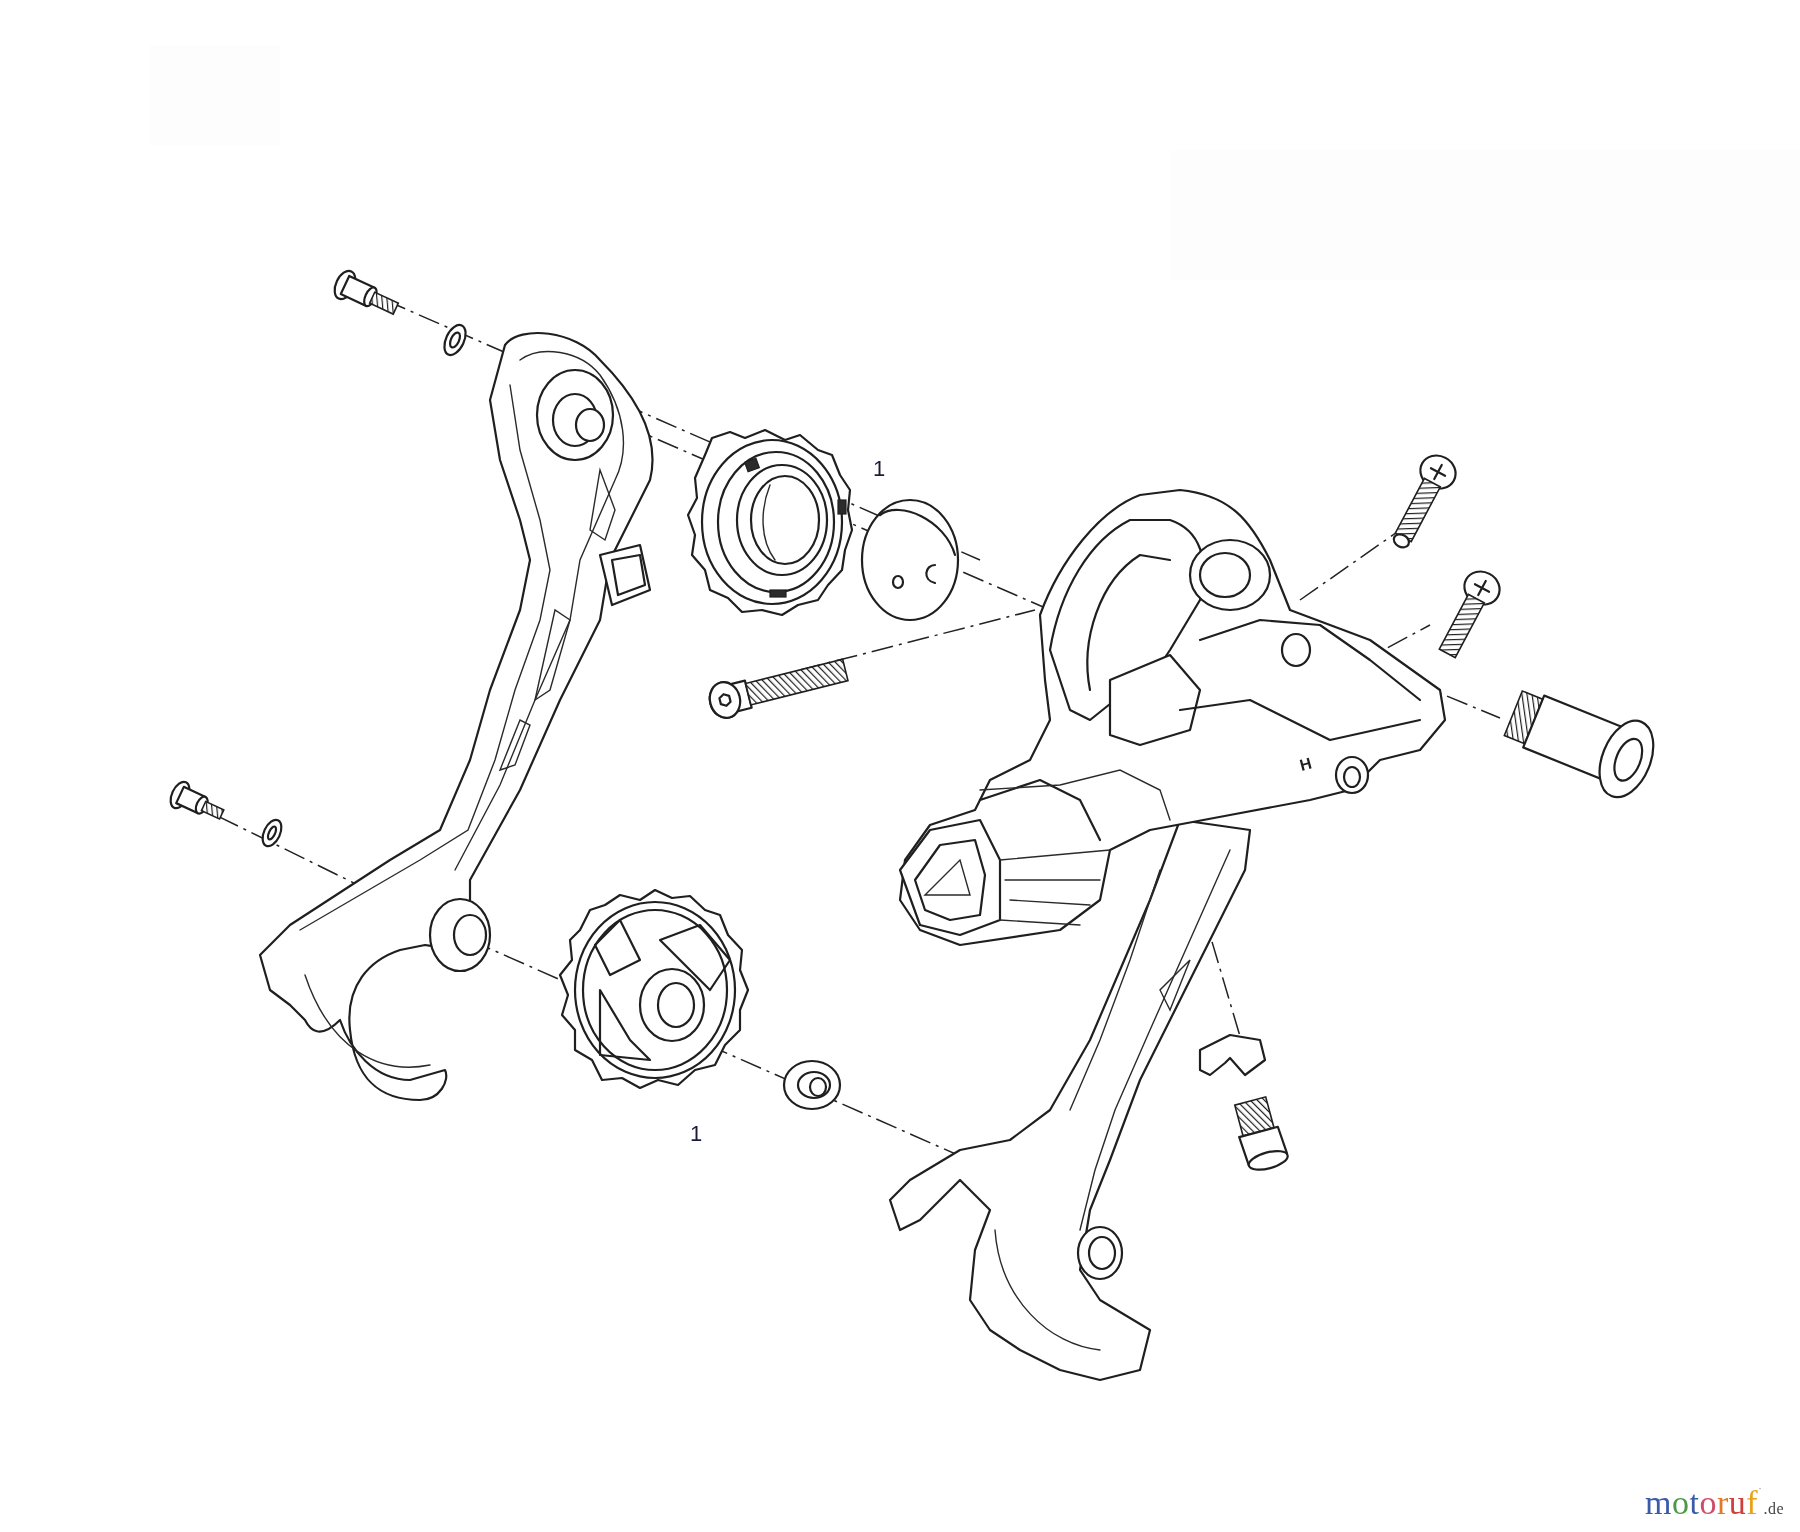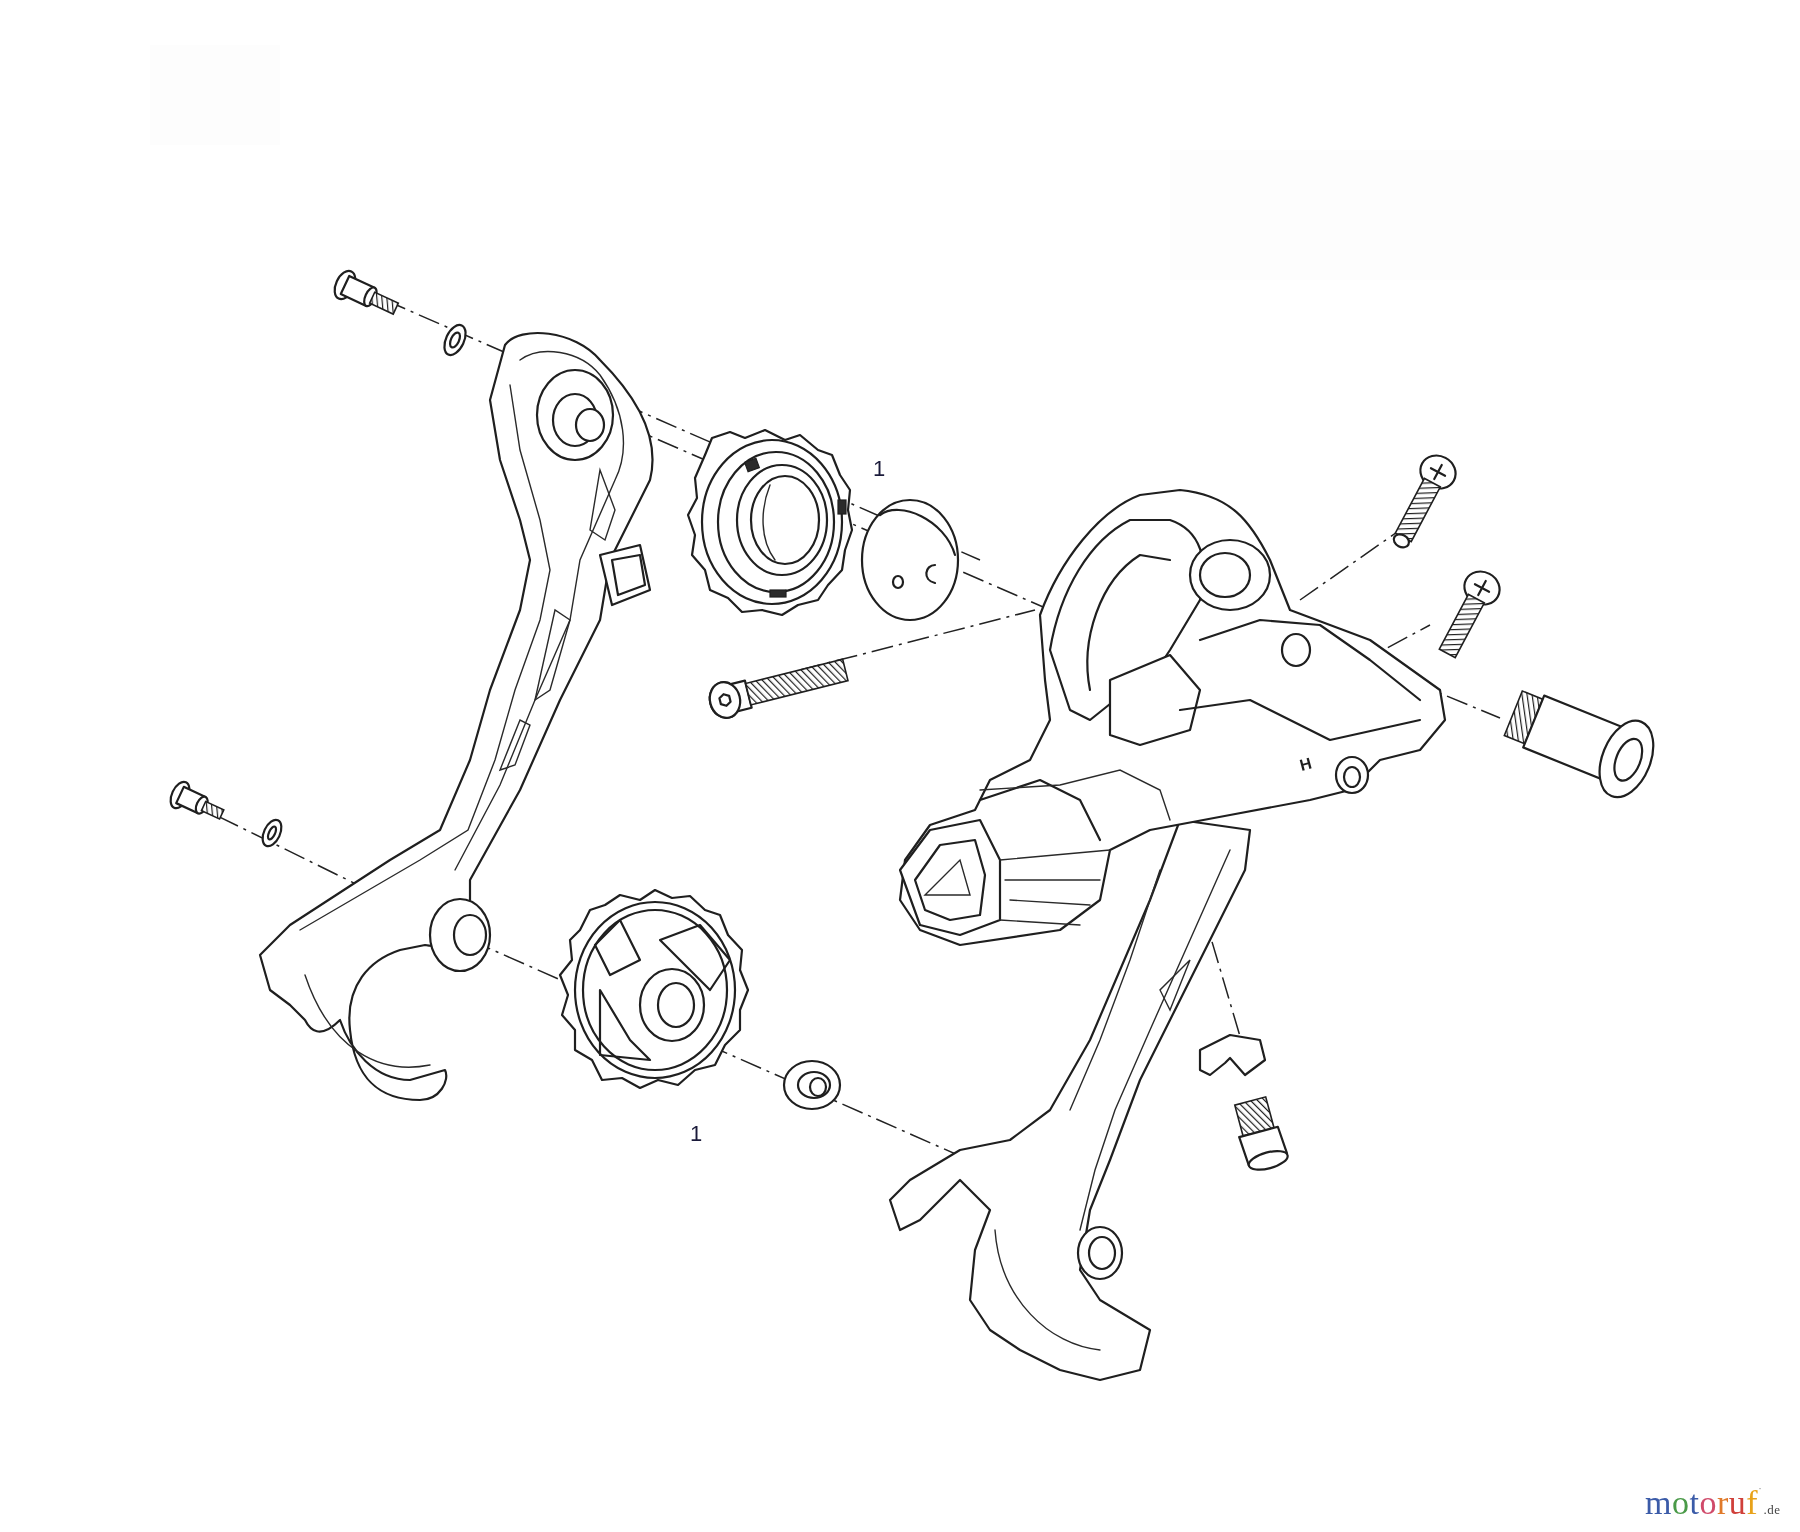--- a/index.html
+++ b/index.html
@@ -10,21 +10,21 @@
     .ln-thin { fill: none; stroke: #2a2a2a; stroke-width: 1.4; stroke-linecap: round; }
     .fill-w { fill: #ffffff; stroke: #1f1f1f; stroke-width: 2.2; stroke-linejoin: round; }
     .fill-d { fill: #2b2b2b; stroke: #1f1f1f; stroke-width: 1.2; }
     .thread { fill: url(#threadPat); stroke: #1f1f1f; stroke-width: 1.6; }
     .axis { fill: none; stroke: #222; stroke-width: 1.5; stroke-dasharray: 22 6 3 6; }
     .callout { position: absolute; font-family: "Liberation Sans", sans-serif; font-size: 22px;
                color: #1a1a3a; line-height: 1; }
     .watermark { position: absolute; background: #fdfdfd; }
     #logo { position: absolute; left: 1645px; top: 1486px; font-family: "Liberation Serif", serif;
             font-size: 34px; letter-spacing: 0.5px; line-height: 1; white-space: nowrap; }
-    #logo .suffix { font-size: 13px; color: #444; margin-left: 1px; }
+    #logo .suffix { font-size: 16px; color: #444; margin-left: 1px; }
     #logo .dot { font-size: 12px; position: relative; top: -18px; color: #888; }
   </style>
 </head>
 <body>
 
 <div class="watermark" style="left:150px;top:45px;width:130px;height:100px;"></div>
 <div class="watermark" style="left:1170px;top:150px;width:630px;height:130px;"></div>
 
 <svg id="canvas" viewBox="0 0 1800 1532" xmlns="http://www.w3.org/2000/svg">
   <defs>

